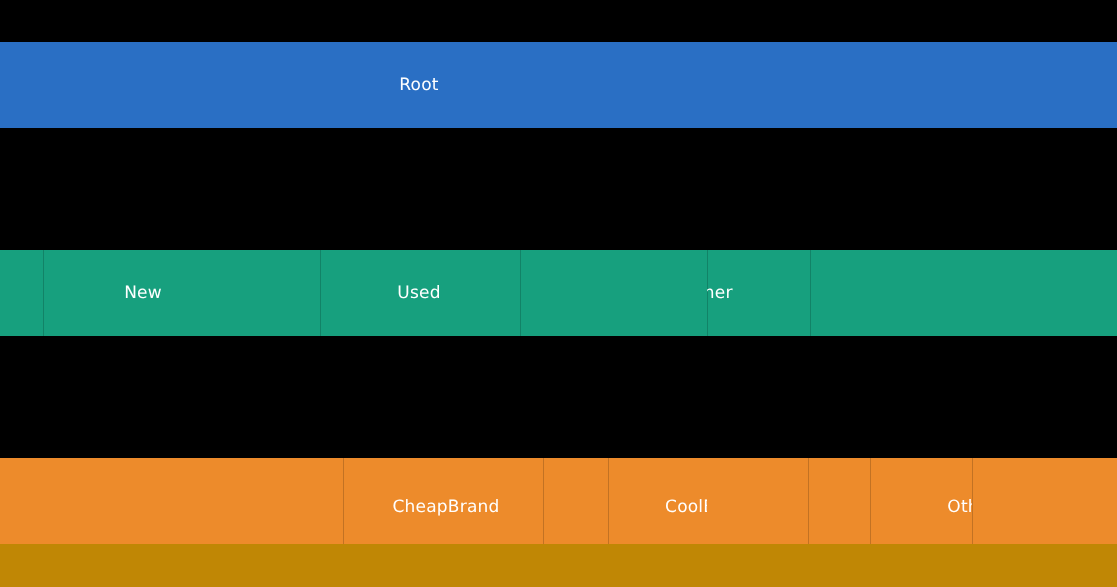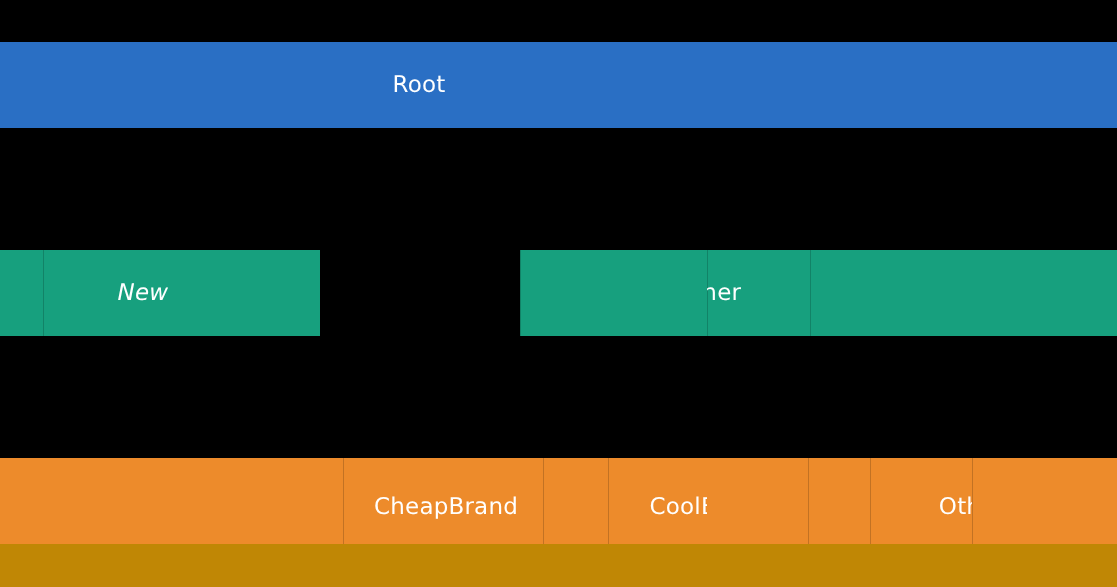--- a/index.html
+++ b/index.html
@@ -28,21 +28,21 @@
     top: 0;
     height: 100%;
     box-sizing: border-box;
     display: flex;
     align-items: center;
     justify-content: center;
     overflow: hidden;
   }
   .node-label {
     color: #ffffff;
-    font-size: 23px;
+    font-size: 17px;
     line-height: 1;
     letter-spacing: 0.2px;
     white-space: nowrap;
     font-family: "DejaVu Sans", sans-serif;
     text-rendering: geometricPrecision;
   }
   
   #row-root   { top: 42px;  height: 86px; }
   #row-level2 { top: 250px; height: 86px; }
   #row-level3 { top: 458px; height: 86px; }
@@ -67,22 +67,25 @@
   <div class="level-row" id="row-root" style="top: 42px; height: 86px;">
     <div class="node" style="left: 0px; width: 1117px; background: rgb(42, 111, 196);">
       <span class="node-label" style="position: absolute; left: 419px; transform: translateX(-50%); color: rgb(255, 255, 255);">Root</span>
     </div>
   </div>
 
   <div class="level-row" id="row-level2" style="top: 250px; height: 86px;">
     <div class="node" style="left: 0px; width: 43px; background: rgb(23, 160, 126);">
       <span class="node-label"></span>
     </div>
-    <div class="node seam-left" style="left: 43px; width: 277px; background: rgb(23, 160, 126); font-style: italic;">
+    <div class="node seam-left" style="left: 43px; width: 277px; background: rgb(23, 160, 126);">
       <span class="node-label" style="position: absolute; left: 100px; transform: translateX(-50%); color: rgb(255, 255, 255);">New</span>
+    </div>
+    <div class="node seam-left" style="left: 320px; width: 200px; background: rgb(23, 160, 126);">
+      <span class="node-label" style="position: absolute; left: 99px; transform: translateX(-50%); color: rgb(255, 255, 255);">Used</span>
     </div>
     <div class="node seam-left" style="left: 520px; width: 187px; background: rgb(23, 160, 126);">
       <span class="node-label"></span>
     </div>
     <div class="node seam-left" style="left: 707px; width: 103px; background: rgb(23, 160, 126);">
       <span class="node-label" style="position: absolute; left: 1px; transform: translateX(-50%); color: rgb(255, 255, 255);">Other</span>
     </div>
     <div class="node seam-left" style="left: 810px; width: 307px; background: rgb(23, 160, 126);">
       <span class="node-label"></span>
     </div>

